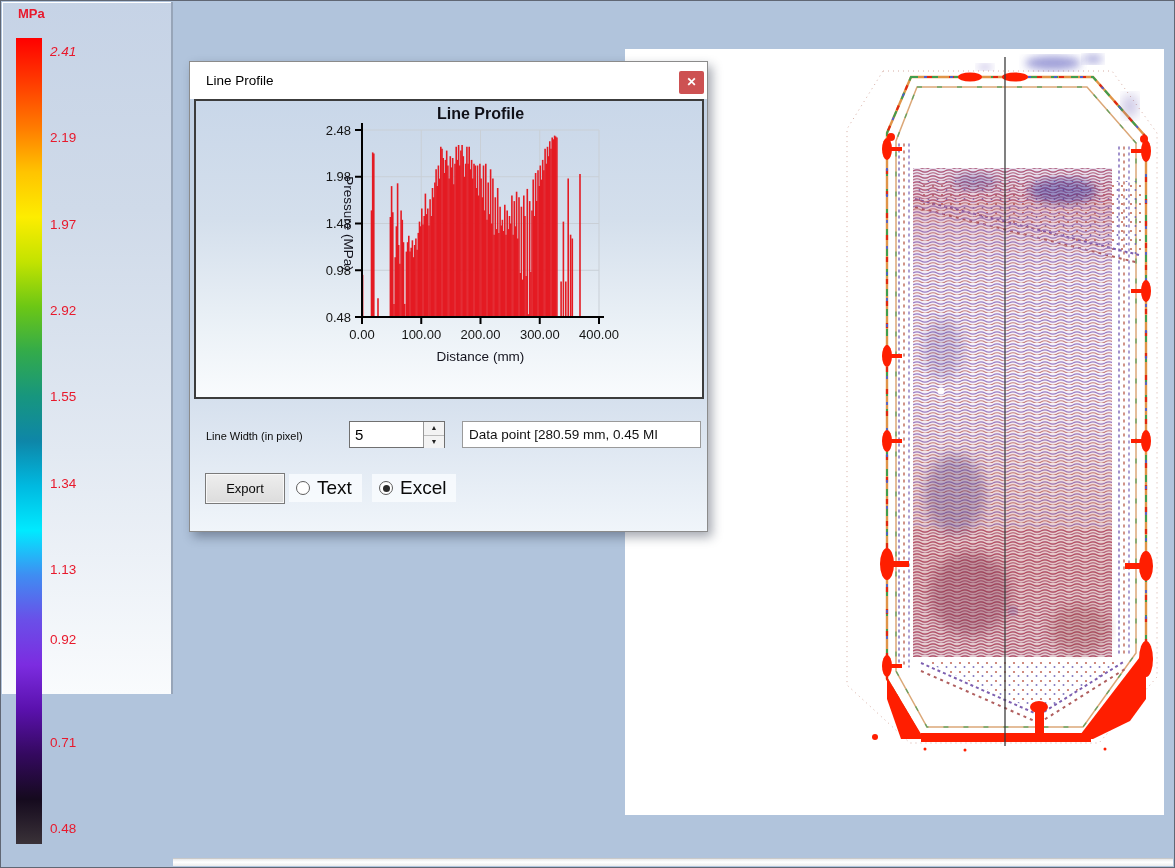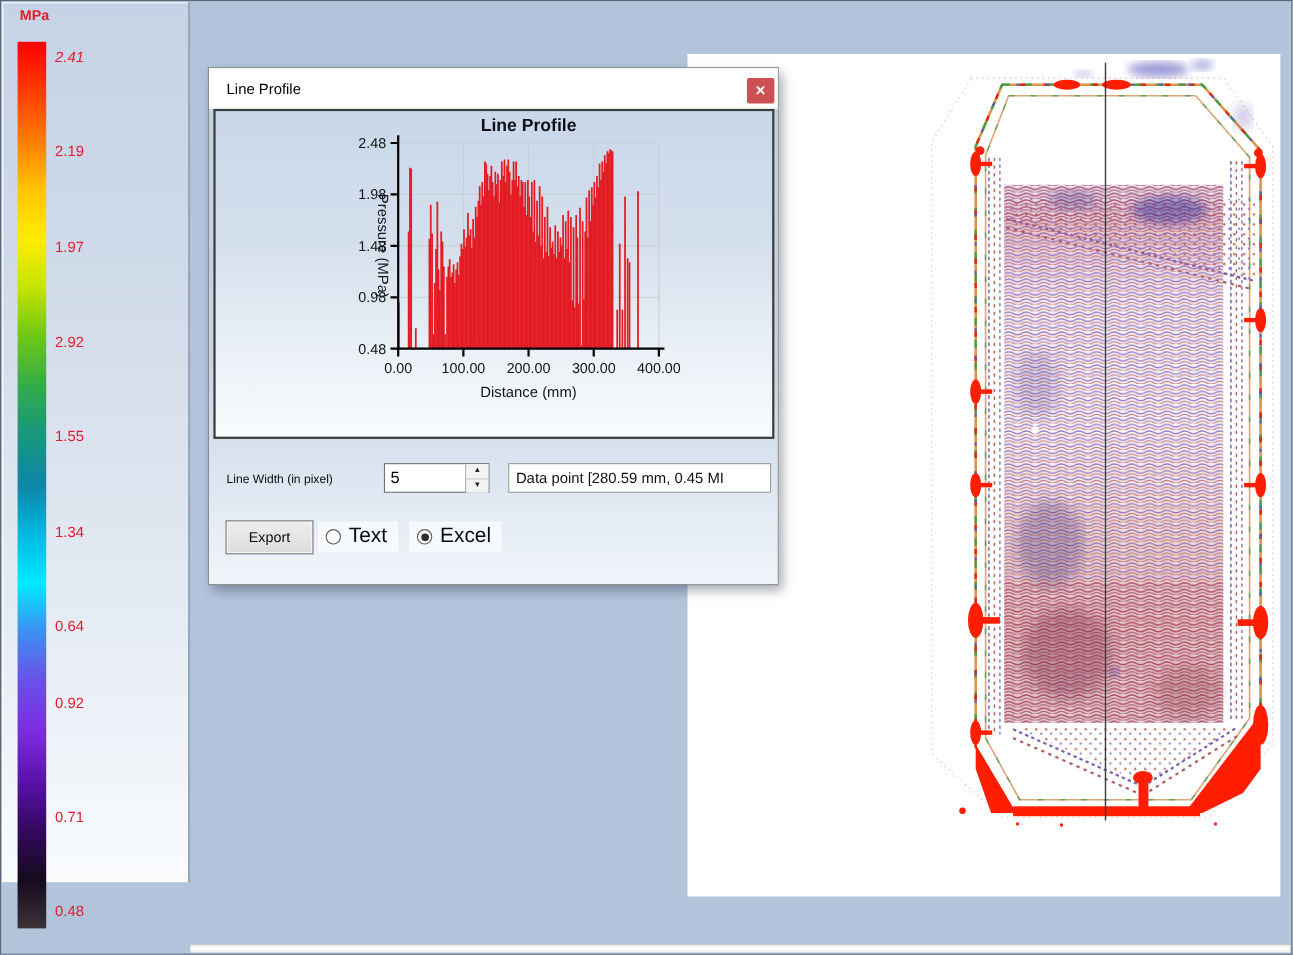--- a/index.html
+++ b/index.html
@@ -1,19 +1,19 @@
 <!DOCTYPE html>
 <html><head>
 <meta charset="utf-8">
 <style>
   html,body{margin:0;padding:0;background:#8d9aa9;font-family:"Liberation Sans",sans-serif;}
   .app{position:relative;width:1175px;height:868px;background:#b1c4dc;border:1px solid #5f6а70;
        border:1px solid #606774;box-sizing:border-box;overflow:hidden;}
   
-  .left-panel{position:absolute;left:1px;top:1px;width:171px;height:800px;box-sizing:border-box;
+  .left-panel{position:absolute;left:1px;top:1px;width:171px;height:692px;box-sizing:border-box;
       background:linear-gradient(180deg,#c6d3e6 0%,#cfdae9 30%,#e2e9f2 65%,#f9fbfd 100%);
       border-right:2px solid #97a5b8;box-shadow:inset 1px 1px 0 #ffffff;}
   .cb-unit{position:absolute;left:16px;top:4px;font-size:13px;font-weight:bold;}
   .colorbar{position:absolute;left:14px;top:36px;width:26px;height:806px;}
   .cb-tick{position:absolute;left:48px;width:46px;font-size:13.5px;}
   
   .main-bg{position:absolute;left:172px;top:1px;right:1px;bottom:1px;background:#b1c4dc;}
   .bottom-strip{position:absolute;left:172px;right:1px;bottom:1px;height:7px;
       background:linear-gradient(180deg,#e9e9e9 0%,#ffffff 45%,#ececec 100%);border-top:1px solid #c9c9c9;}
   .document{position:absolute;left:624px;top:48px;width:539px;height:766px;background:#ffffff;}
@@ -68,21 +68,21 @@
   <div class="left-panel">
     <div class="cb-unit" style="color: rgb(232, 25, 44);">MPa</div>
     <div class="colorbar" id="colorbar" style="background: linear-gradient(rgb(255, 0, 0), rgb(255, 60, 0), rgb(255, 123, 0), rgb(255, 196, 0), rgb(253, 237, 0), rgb(195, 227, 0), rgb(108, 199, 21), rgb(51, 171, 74), rgb(23, 150, 126), rgb(14, 134, 168), rgb(0, 185, 224), rgb(0, 234, 255), rgb(63, 141, 242), rgb(106, 79, 232), rgb(124, 44, 224), rgb(90, 17, 173), rgb(52, 9, 95), rgb(21, 10, 30), rgb(58, 50, 56));"></div>
     <div id="cb-ticks">
         <div class="cb-tick" style="top: 42px; color: rgb(232, 25, 44); font-style: italic;">2.41</div>
         <div class="cb-tick" style="top: 128.33px; color: rgb(232, 25, 44);">2.19</div>
         <div class="cb-tick" style="top: 214.66px; color: rgb(232, 25, 44);">1.97</div>
         <div class="cb-tick" style="top: 300.99px; color: rgb(232, 25, 44);">2.92</div>
         <div class="cb-tick" style="top: 387.32px; color: rgb(232, 25, 44);">1.55</div>
         <div class="cb-tick" style="top: 473.65px; color: rgb(232, 25, 44);">1.34</div>
-        <div class="cb-tick" style="top: 559.98px; color: rgb(232, 25, 44);">0.64</div>
+        <div class="cb-tick" style="top: 559.98px; color: rgb(232, 25, 44);">1.13</div>
         <div class="cb-tick" style="top: 630px; color: rgb(232, 25, 44);">0.92</div>
         <div class="cb-tick" style="top: 732.64px; color: rgb(232, 25, 44);">0.71</div>
         <div class="cb-tick" style="top: 818.97px; color: rgb(232, 25, 44);">0.48</div>
       </div>
   </div>
 
   <div class="main-bg"></div>
   <div class="document">
 
     <svg class="map-svg" width="539" height="766" viewBox="0 0 539 766">

